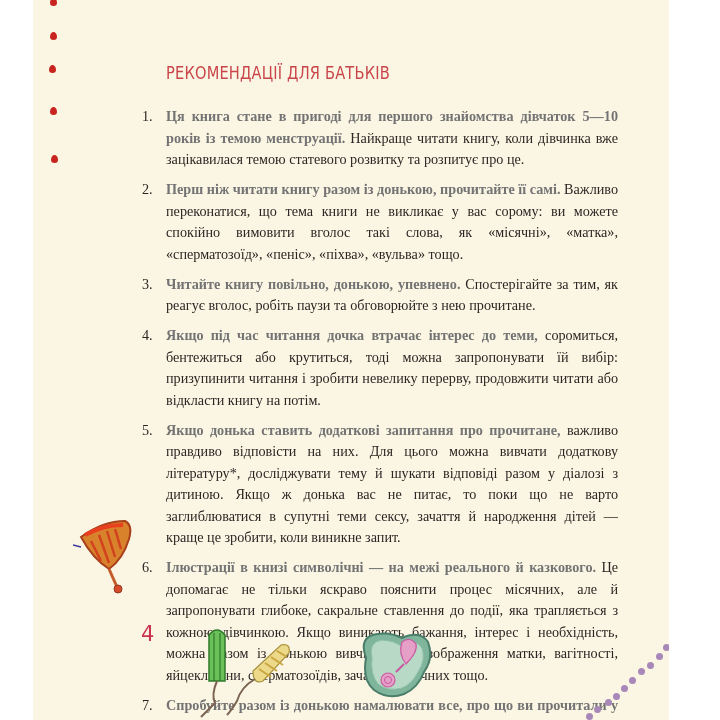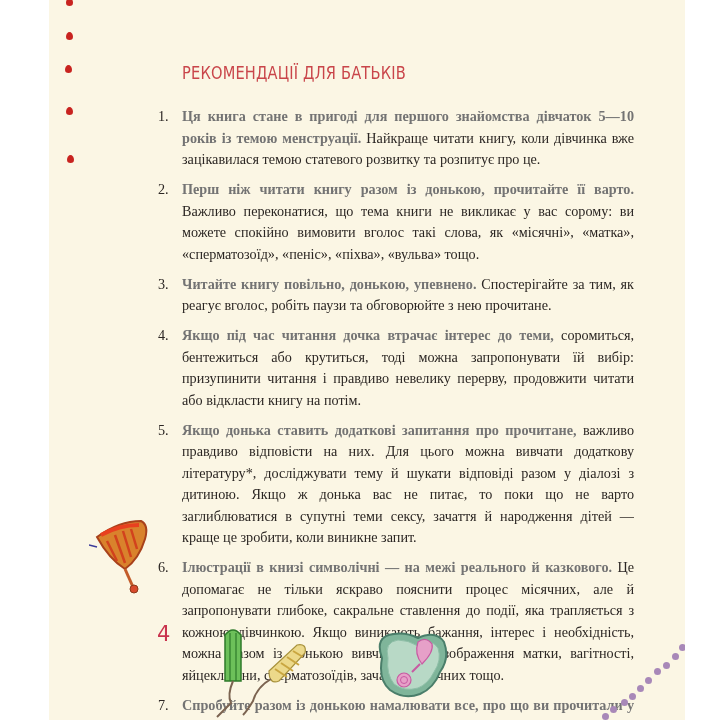--- a/index.html
+++ b/index.html
@@ -1,18 +1,18 @@
 <!DOCTYPE html>
 <html><head>
 <meta charset="utf-8">
 <style>
   html, body { margin: 0; padding: 0; }
   body { width: 720px; height: 720px; background: #ffffff; position: relative; overflow: hidden; }
   .page {
-    position: absolute; left: 49px; top: 0; width: 636px; height: 720px;
+    position: absolute; left: 33px; top: 0; width: 636px; height: 720px;
     background: #fbf6e4; overflow: hidden;
   }
   .heading {
     position: absolute; left: 133px; top: 63px;
     font-family: "DejaVu Sans", sans-serif; font-size: 17px; letter-spacing: 0.2px;
     color: #c9454a; font-weight: normal; margin: 0;
     transform: scaleX(0.86); transform-origin: left top;
   }
   ol.recs {
     position: absolute; left: 109px; top: 106px; width: 476px; margin: 0; padding: 0;
@@ -41,27 +41,27 @@
   <div class="drop" style="left:17px; top:107px;"></div>
   <div class="drop" style="left:18px; top:155px;"></div>
 
   <h1 class="heading">РЕКОМЕНДАЦІЇ ДЛЯ БАТЬКІВ</h1>
 
   <ol class="recs">
     <li>
       <span class="num">1.</span><b>Ця книга стане в пригоді для першого знайомства дівчаток 5—10 років із темою менструації.</b><span> Найкраще читати книгу, коли дівчинка вже зацікавилася темою статевого розвитку та розпитує про це.</span>
     </li>
     <li>
-      <span class="num">2.</span><b>Перш ніж читати книгу разом із донькою, прочитайте її варто.</b><span> Важливо переконатися, що тема книги не викликає у вас сорому: ви можете спокійно вимовити вголос такі слова, як «місячні», «матка», «сперматозоїд», «пеніс», «піхва», «вульва» тощо.</span>
+      <span class="num">2.</span><b>Перш ніж читати книгу разом із донькою, прочитайте її самі.</b><span> Важливо переконатися, що тема книги не викликає у вас сорому: ви можете спокійно вимовити вголос такі слова, як «місячні», «матка», «сперматозоїд», «пеніс», «піхва», «вульва» тощо.</span>
     </li>
     <li>
       <span class="num">3.</span><b>Читайте книгу повільно, донькою, упевнено.</b><span> Спостерігайте за тим, як реагує вголос, робіть паузи та обговорюйте з нею прочитане.</span>
     </li>
     <li>
-      <span class="num">4.</span><b>Якщо під час читання дочка втрачає інтерес до теми,</b><span> соромиться, бентежиться або крутиться, тоді можна запропонувати їй вибір: призупинити читання і правдиво невелику перерву, продовжити читати або відкласти книгу на потім.</span>
+      <span class="num">4.</span><b>Якщо під час читання дочка втрачає інтерес до теми,</b><span> соромиться, бентежиться або крутиться, тоді можна запропонувати їй вибір: призупинити читання і зробити невелику перерву, продовжити читати або відкласти книгу на потім.</span>
     </li>
     <li>
       <span class="num">5.</span><b>Якщо донька ставить додаткові запитання про прочитане,</b><span> важливо правдиво відповісти на них. Для цього можна вивчати додаткову літературу*, досліджувати тему й шукати відповіді разом у діалозі з дитиною. Якщо ж донька вас не питає, то поки що не варто заглиблюватися в супутні теми сексу, зачаття й народження дітей — краще це зробити, коли виникне запит.</span>
     </li>
     <li>
       <span class="num">6.</span><b>Ілюстрації в книзі символічні — на межі реального й казкового.</b><span> Це допомагає не тільки яскраво пояснити процес місячних, але й запропонувати глибоке, сакральне ставлення до події, яка трапляється з кожною дівчинкою. Якщо виникають бажання, інтерес і необхідність, можна разом із донькою вивчити інші зображення матки, вагітності, яйцеклітини, сперматозоїдів, зачаття, місячних тощо.</span>
     </li>
     <li>
       <span class="num">7.</span><b>Спробуйте разом із донькою намалювати все, про що ви прочитали у книзі:</b><span> матку (кожна — свою); яйцеклітину, сперматозоїд та їхню зустріч;</span>
     </li>

